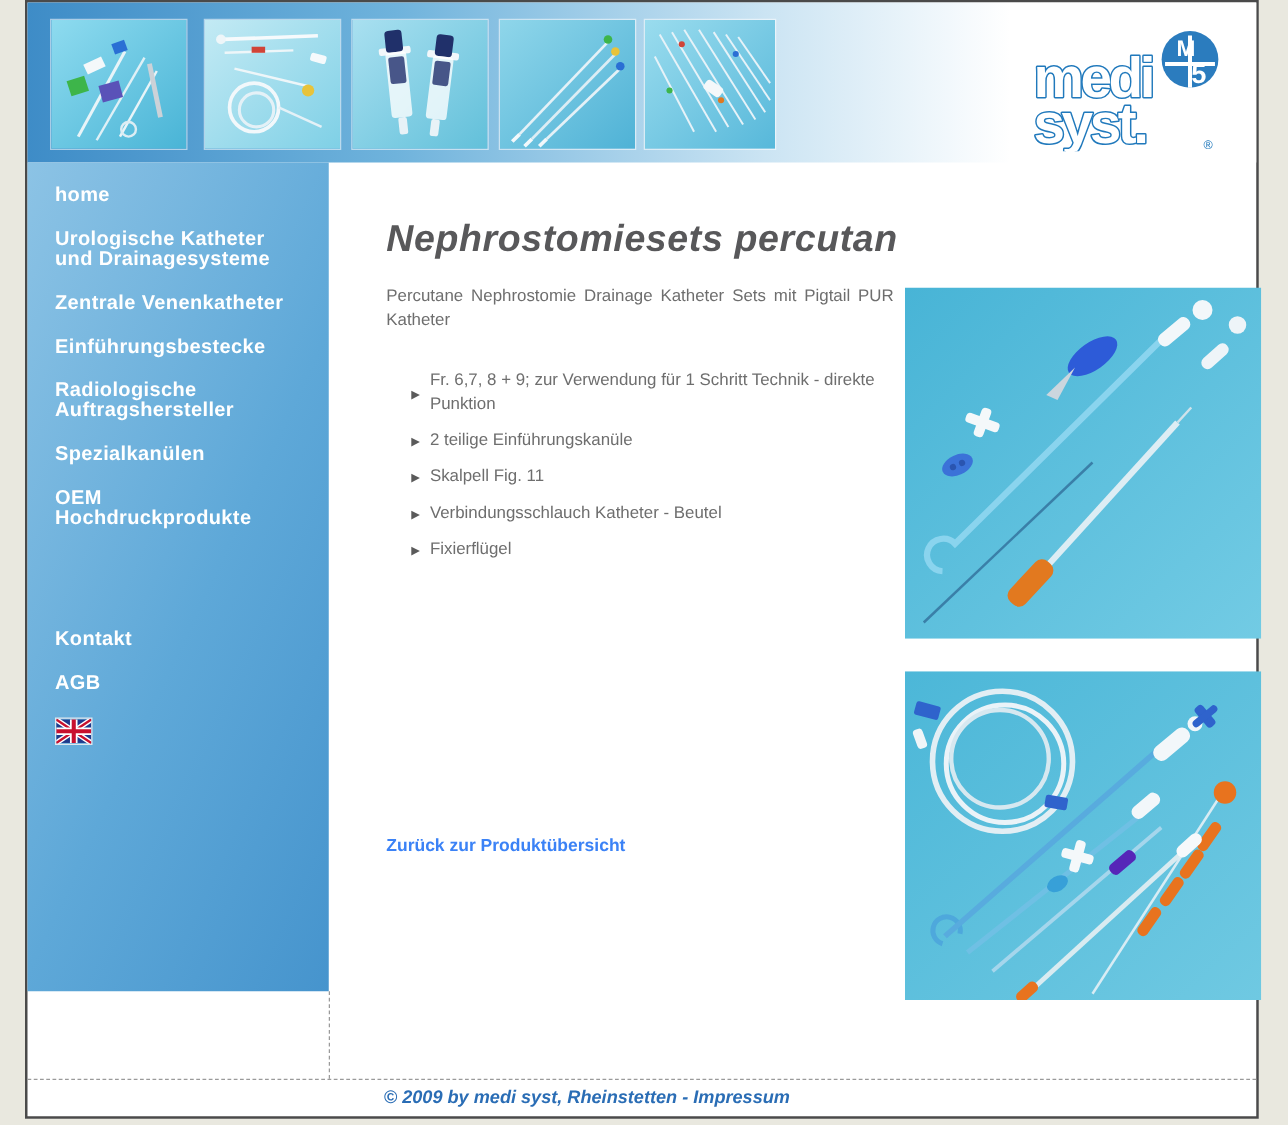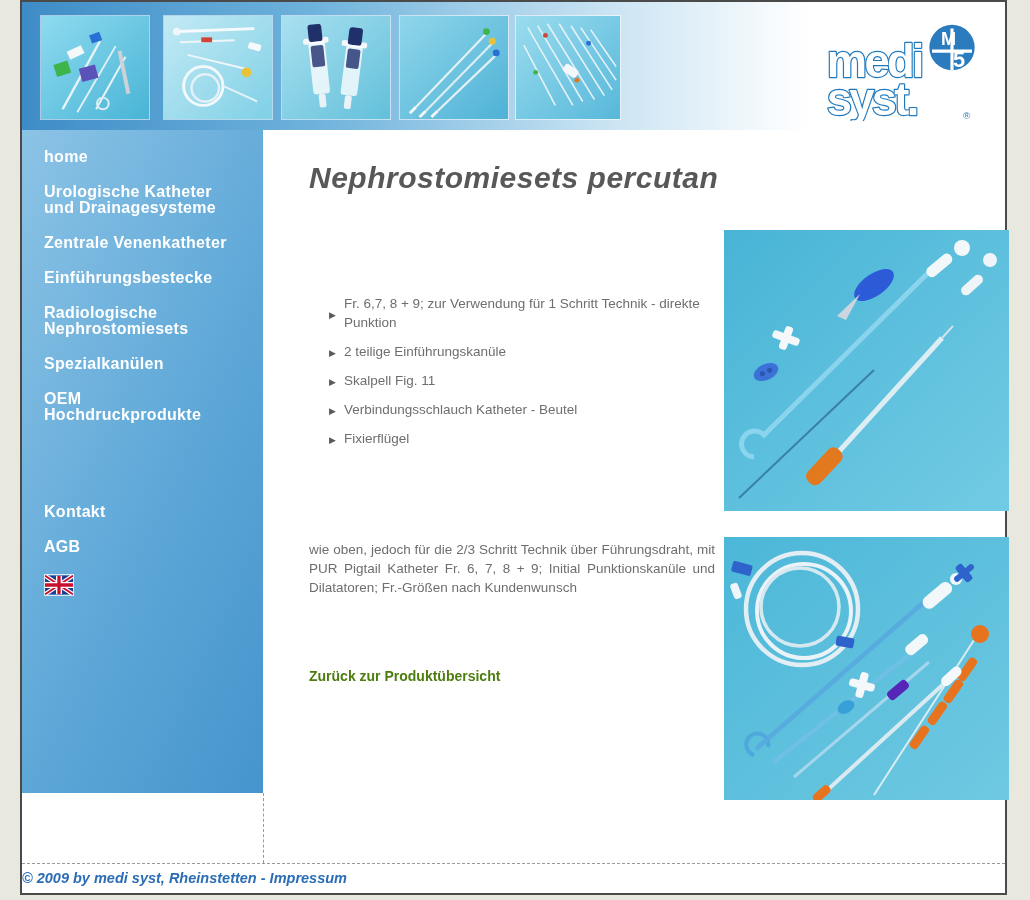--- a/index.html
+++ b/index.html
@@ -34,50 +34,50 @@
   .menu-item{
     font-size:16px;font-weight:bold;color:#ffffff;line-height:16px;
     letter-spacing:.3px;margin-bottom:19px;cursor:pointer;
   }
   .menu-item.big-gap{margin-top:81px;}
   .flag{width:28px;height:20px;margin-top:15px;cursor:pointer;border:1px solid #dfe8ef;box-sizing:content-box;}
   .flag svg{display:block;width:28px;height:20px;}
   
   .content{position:absolute;left:262px;top:128px;right:0;bottom:0;}
   .page-title{
-    position:absolute;left:25px;top:30px;margin:0;
+    position:absolute;left:25px;top:44px;margin:0;
     font-size:30px;line-height:36px;font-style:italic;font-weight:bold;
     color:#58585a;letter-spacing:.5px;white-space:nowrap;
   }
   .intro,.para2{
     position:absolute;left:25px;width:406px;margin:0;
     font-size:13.5px;line-height:19px;color:#6e6e6e;text-align:justify;
   }
   .intro{top:97px;}
   .para2{top:410px;}
   .bullets{position:absolute;left:45px;top:164px;width:390px;margin:0;padding:0;list-style:none;}
   .bullets li{
     display:flex;align-items:center;margin-bottom:10px;
     font-size:13.5px;line-height:19px;color:#6e6e6e;
   }
   .bullet-arrow{flex:0 0 auto;margin:4px 8px 0 0;font-size:9px;color:#5a5a5a;line-height:11px;}
   .bullet-arrow::before{content:"\25B6";}
   .back-link{
     position:absolute;left:25px;top:538px;
-    font-size:14px;font-weight:bold;color:#4d7c0f;cursor:pointer;white-space:nowrap;
+    font-size:14px;font-weight:bold;color:#3b82f6;cursor:pointer;white-space:nowrap;
   }
   .photo{position:absolute;left:440px;width:285px;cursor:default;}
   .photo svg{display:block;width:100%;height:100%;}
   .photo1{top:100px;height:281px;}
   .photo2{top:407px;height:263px;}
   
   .vdash{position:absolute;left:241px;top:791px;height:70px;width:0;border-left:1px dashed #9a9a9a;}
   .hdash{position:absolute;left:0;right:0;top:861px;height:0;border-top:1px dashed #9a9a9a;}
   .footer{
-    position:absolute;left:0;right:0;top:868px;padding-right:88px;
+    position:absolute;left:0;right:0;top:868px;text-align:center;padding-right:88px;
     font-size:14.5px;font-weight:bold;font-style:italic;color:#2a6db5;
   }
   .footer .imp{cursor:pointer;}
 </style>
 </head>
 <body>
 
 <div class="page">
 
   <div class="header">
@@ -211,40 +211,41 @@
       </svg>
     </div>
   </div>
 
   <div class="sidebar">
     <div class="menu">
       <div class="menu-item">home</div>
       <div class="menu-item">Urologische Katheter und Drainagesysteme</div>
       <div class="menu-item">Zentrale Venenkatheter</div>
       <div class="menu-item">Einführungsbestecke</div>
-      <div class="menu-item">Radiologische Nephrostomiesets</div>
+      <div class="menu-item">Radiologische Auftragshersteller</div>
       <div class="menu-item">Spezialkanülen</div>
       <div class="menu-item">OEM Hochdruckprodukte</div>
       <div class="menu-item big-gap">Kontakt</div>
       <div class="menu-item">AGB</div>
       <div class="flag">
         <svg viewBox="0 0 60 40">
           <rect width="60" height="40" fill="#1e3a8c"></rect>
           <path d="M0,0 L60,40 M60,0 L0,40" stroke="#ffffff" stroke-width="9"></path>
           <path d="M0,0 L60,40 M60,0 L0,40" stroke="#c8102e" stroke-width="4"></path>
           <path d="M30,0 V40 M0,20 H60" stroke="#ffffff" stroke-width="13"></path>
           <path d="M30,0 V40 M0,20 H60" stroke="#c8102e" stroke-width="7"></path>
         </svg>
       </div>
     </div>
   </div>
 
   <div class="content">
     <h1 class="page-title">Nephrostomiesets percutan</h1>
 
+    <p class="intro">Percutane Nephrostomie Drainage Katheter Sets mit Pigtail PUR Katheter</p>
 
     <ul class="bullets">
       <li>
         <span class="bullet-arrow"></span>
         <span>Fr. 6,7, 8 + 9; zur Verwendung für 1 Schritt Technik - direkte Punktion</span>
       </li>
       <li>
         <span class="bullet-arrow"></span>
         <span>2 teilige Einführungskanüle</span>
       </li>
@@ -287,21 +288,20 @@
           <rect x="-4" y="-12" width="8" height="24" rx="3" fill="#f4f8fa"></rect>
         </g>
         <g transform="translate(42,142) rotate(-25)">
           <ellipse rx="13" ry="8" fill="#3b72d8"></ellipse>
           <circle cx="-4" r="2.5" fill="#2a55b0"></circle>
             <circle cx="4" r="2.5" fill="#2a55b0"></circle>
         </g>
       </svg>
     </div>
 
-    <p class="para2">wie oben, jedoch für die 2/3 Schritt Technik über Führungsdraht, mit PUR Pigtail Katheter Fr. 6, 7, 8 + 9; Initial Punktionskanüle und Dilatatoren; Fr.-Größen nach Kundenwunsch</p>
 
     <a class="back-link">Zurück zur Produktübersicht</a>
 
     <div class="photo photo2">
       <svg viewBox="0 0 285 263" preserveAspectRatio="none">
         <defs>
             <linearGradient id="pg2" x1="0" y1="0" x2="1" y2="1">
           <stop offset="0" stop-color="#4cb7d8"></stop>
               <stop offset="1" stop-color="#6fc9e2"></stop>
             </linearGradient>

